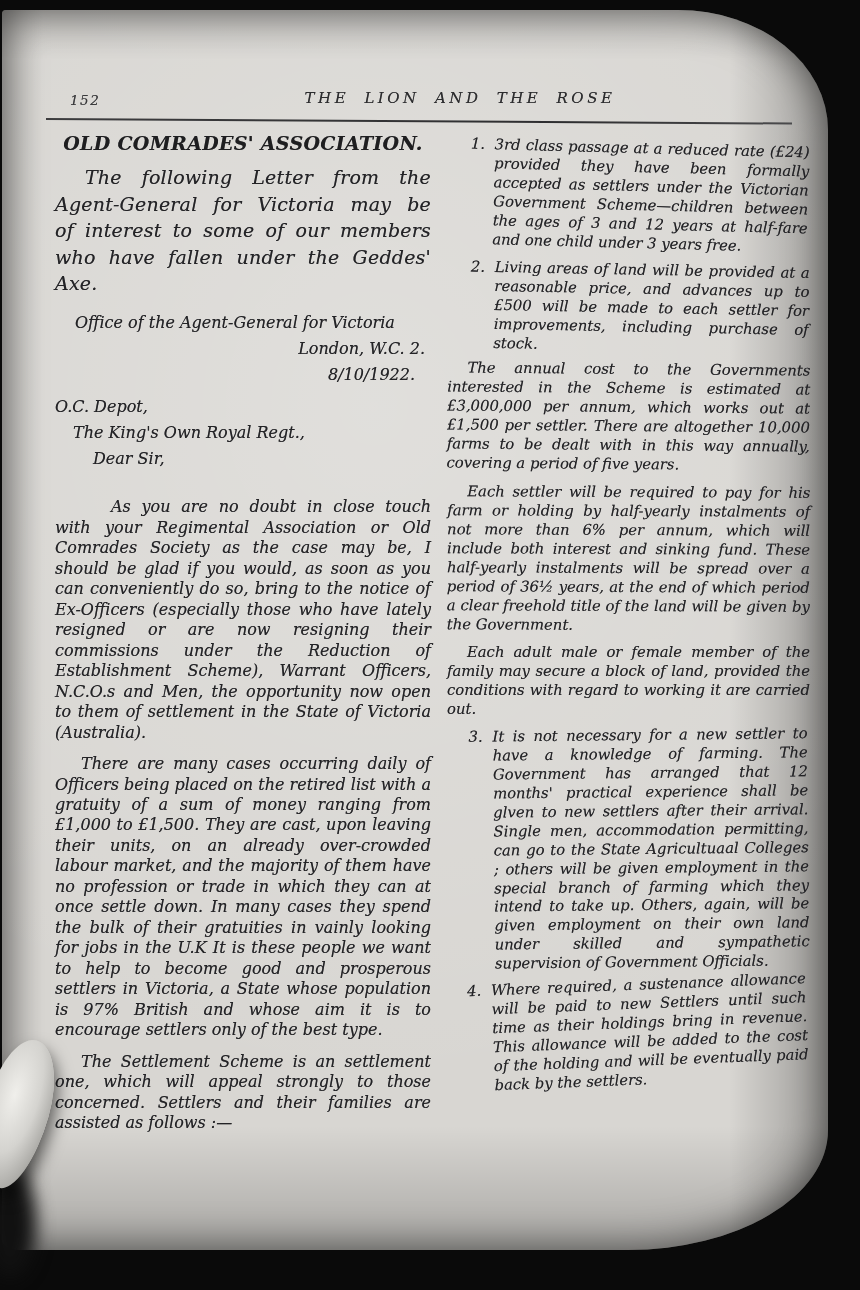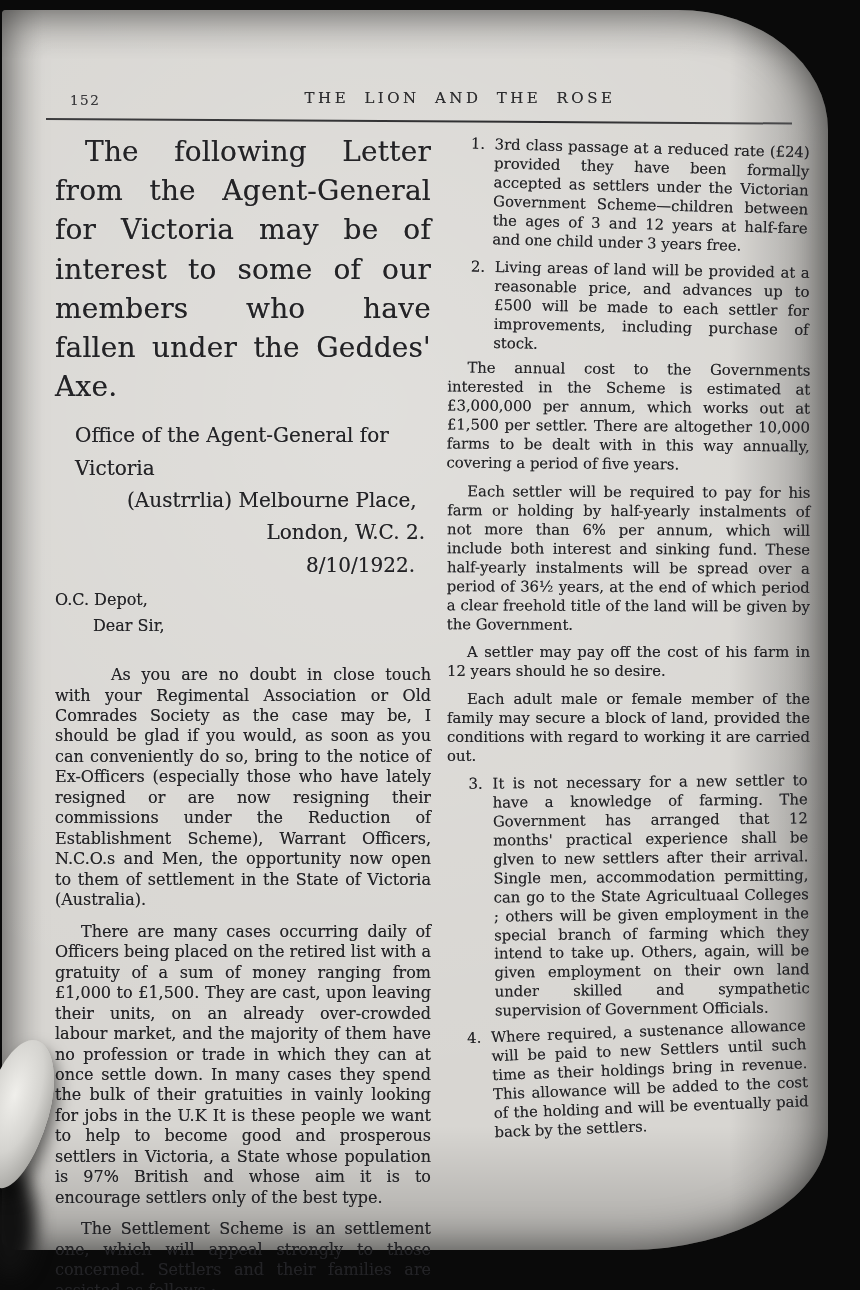--- a/index.html
+++ b/index.html
@@ -1,21 +1,21 @@
 <!DOCTYPE html>
 <html style="--bg: #0a0a0a; --paper: #d8d6d2; --ink: #232326;"><head>
 <meta charset="utf-8">
 <style>
   html,body{margin:0;padding:0;}
   body{
     width:860px;height:1290px;overflow:hidden;
     background:var(--bg,#0a0a0a);
     font-family:"DejaVu Serif","Liberation Serif",serif;
   }
-  .stage{position:relative;width:860px;height:1290px;}
+  .stage{position:relative;width:860px;height:1290px;font-style:italic;}
 
   
   .paper{
     position:absolute;left:2px;top:10px;width:826px;height:1240px;
     background:
       radial-gradient(120% 90% at 45% 32%, rgba(255,255,255,0.22), rgba(255,255,255,0) 62%),
       linear-gradient(to right, rgba(0,0,0,0.12) 0%, rgba(0,0,0,0) 5%, rgba(0,0,0,0) 88%, rgba(0,0,0,0.28) 100%),
       linear-gradient(to bottom, rgba(0,0,0,0.10) 0%, rgba(0,0,0,0) 4%, rgba(0,0,0,0) 90%, rgba(0,0,0,0.22) 100%),
       var(--paper,#d8d6d2);
     border-top-right-radius:150px 120px;
@@ -56,24 +56,24 @@
 
   
   .col-left{position:absolute;left:53px;top:122px;width:376px;}
   .col-right{position:absolute;left:445px;top:124px;width:363px;}
 
   .article-heading{
     margin:0 0 10px;text-align:center;
     font-size:19px;font-weight:bold;letter-spacing:0.3px;color:#1e1e20;
   }
   .lead{
-    margin:0 0 13px;font-size:28px;line-height:1.4;
+    margin:0 0 13px;font-size:19px;line-height:1.4;
     text-align:justify;text-indent:30px;word-spacing:3.5px;letter-spacing:0.2px;
   }
-  .letterhead{font-size:20px;line-height:1.62;margin:0 0 6px;}
+  .letterhead{font-size:16px;line-height:1.62;margin:0 0 6px;}
   .lh-office{padding-left:20px;}
   .lh-place{padding-left:72px;}
   .lh-city{text-align:right;padding-right:6px;}
   .lh-date{text-align:right;padding-right:16px;}
   .addressee{font-size:16px;line-height:1.62;margin:0 0 26px;}
   .ad-1{padding-left:0;}
   .ad-2{padding-left:18px;}
   .ad-3{padding-left:38px;}
 
   .para{
@@ -107,31 +107,32 @@
 <body>
 
 <div class="stage">
   <div class="paper ink">
 
     <span class="pageno">152</span>
     <div class="pubtitle">THE LION AND THE ROSE</div>
     <div class="rule"></div>
 
     <div class="col-left">
+      <h1 class="article-heading">OLD COMRADES' ASSOCIATION.</h1>
       <p class="lead">The following Letter from the Agent-General for Victoria may be of interest to some of our members who have fallen under the Geddes' Axe.</p>
 
       <div class="letterhead">
         <div class="lh-office">Office of the Agent-General for Victoria</div>
-        <div class="lh-place">(Austrrlia) Melbourne Place,</div>
         <div class="lh-city">London, W.C. 2.</div>
         <div class="lh-date">8/10/1922.</div>
       </div>
 
       <div class="addressee">
         <div class="ad-1">O.C. Depot,</div>
+        <div class="ad-2">The King's Own Royal Regt.,</div>
         <div class="ad-3">Dear Sir,</div>
       </div>
 
       <p class="para first">As you are no doubt in close touch with your Regimental Association or Old Comrades Society as the case may be, I should be glad if you would, as soon as you can conveniently do so, bring to the notice of Ex-Officers (especially those who have lately resigned or are now resigning their commissions under the Reduction of Establishment Scheme), Warrant Officers, N.C.O.s and Men, the opportunity now open to them of settlement in the State of Victoria (Australia).</p>
       <p class="para">There are many cases occurring daily of Officers being placed on the retired list with a gratuity of a sum of money ranging from £1,000 to £1,500. They are cast, upon leaving their units, on an already over-crowded labour market, and the majority of them have no profession or trade in which they can at once settle down. In many cases they spend the bulk of their gratuities in vainly looking for jobs in the U.K It is these people we want to help to become good and prosperous settlers in Victoria, a State whose population is 97% British and whose aim it is to encourage settlers only of the best type.</p>
       <p class="para">The Settlement Scheme is an settlement one, which will appeal strongly to those concerned. Settlers and their families are assisted as follows :—</p>
     </div>
 
     <div class="col-right">
 
@@ -140,21 +141,20 @@
         <p class="ntext">3rd class passage at a reduced rate (£24) provided they have been formally accepted as settlers under the Victorian Government Scheme—children between the ages of 3 and 12 years at half-fare and one child under 3 years free.</p>
       </div>
 
       <div class="nitem tilt-b">
         <span class="num">2.</span>
         <p class="ntext">Living areas of land will be provided at a reasonable price, and advances up to £500 will be made to each settler for improvements, including purchase of stock.</p>
       </div>
 
       <p class="rpar tilt-c">The annual cost to the Governments interested in the Scheme is estimated at £3,000,000 per annum, which works out at £1,500 per settler. There are altogether 10,000 farms to be dealt with in this way annually, covering a period of five years.</p>
       <p class="rpar tilt-d">Each settler will be required to pay for his farm or holding by half-yearly instalments of not more than 6% per annum, which will include both interest and sinking fund. These half-yearly instalments will be spread over a period of 36½ years, at the end of which period a clear freehold title of the land will be given by the Government.</p>
-      <p class="rpar">A settler may pay off the cost of his farm in 12 years should he so desire.</p>
       <p class="rpar">Each adult male or female member of the family may secure a block of land, provided the conditions with regard to working it are carried out.</p>
 
       <div class="nitem tilt-e">
         <span class="num">3.</span>
         <p class="ntext">It is not necessary for a new settler to have a knowledge of farming. The Government has arranged that 12 months' practical experience shall be glven to new settlers after their arrival. Single men, accommodation permitting, can go to the State Agricultuaal Colleges ; others will be given employment in the special branch of farming which they intend to take up. Others, again, will be given employment on their own land under skilled and sympathetic supervision of Government Officials.</p>
       </div>
 
       <div class="nitem tilt-f">
         <span class="num">4.</span>
         <p class="ntext">Where required, a sustenance allowance will be paid to new Settlers until such time as their holdings bring in revenue. This allowance will be added to the cost of the holding and will be eventually paid back by the settlers.</p>

